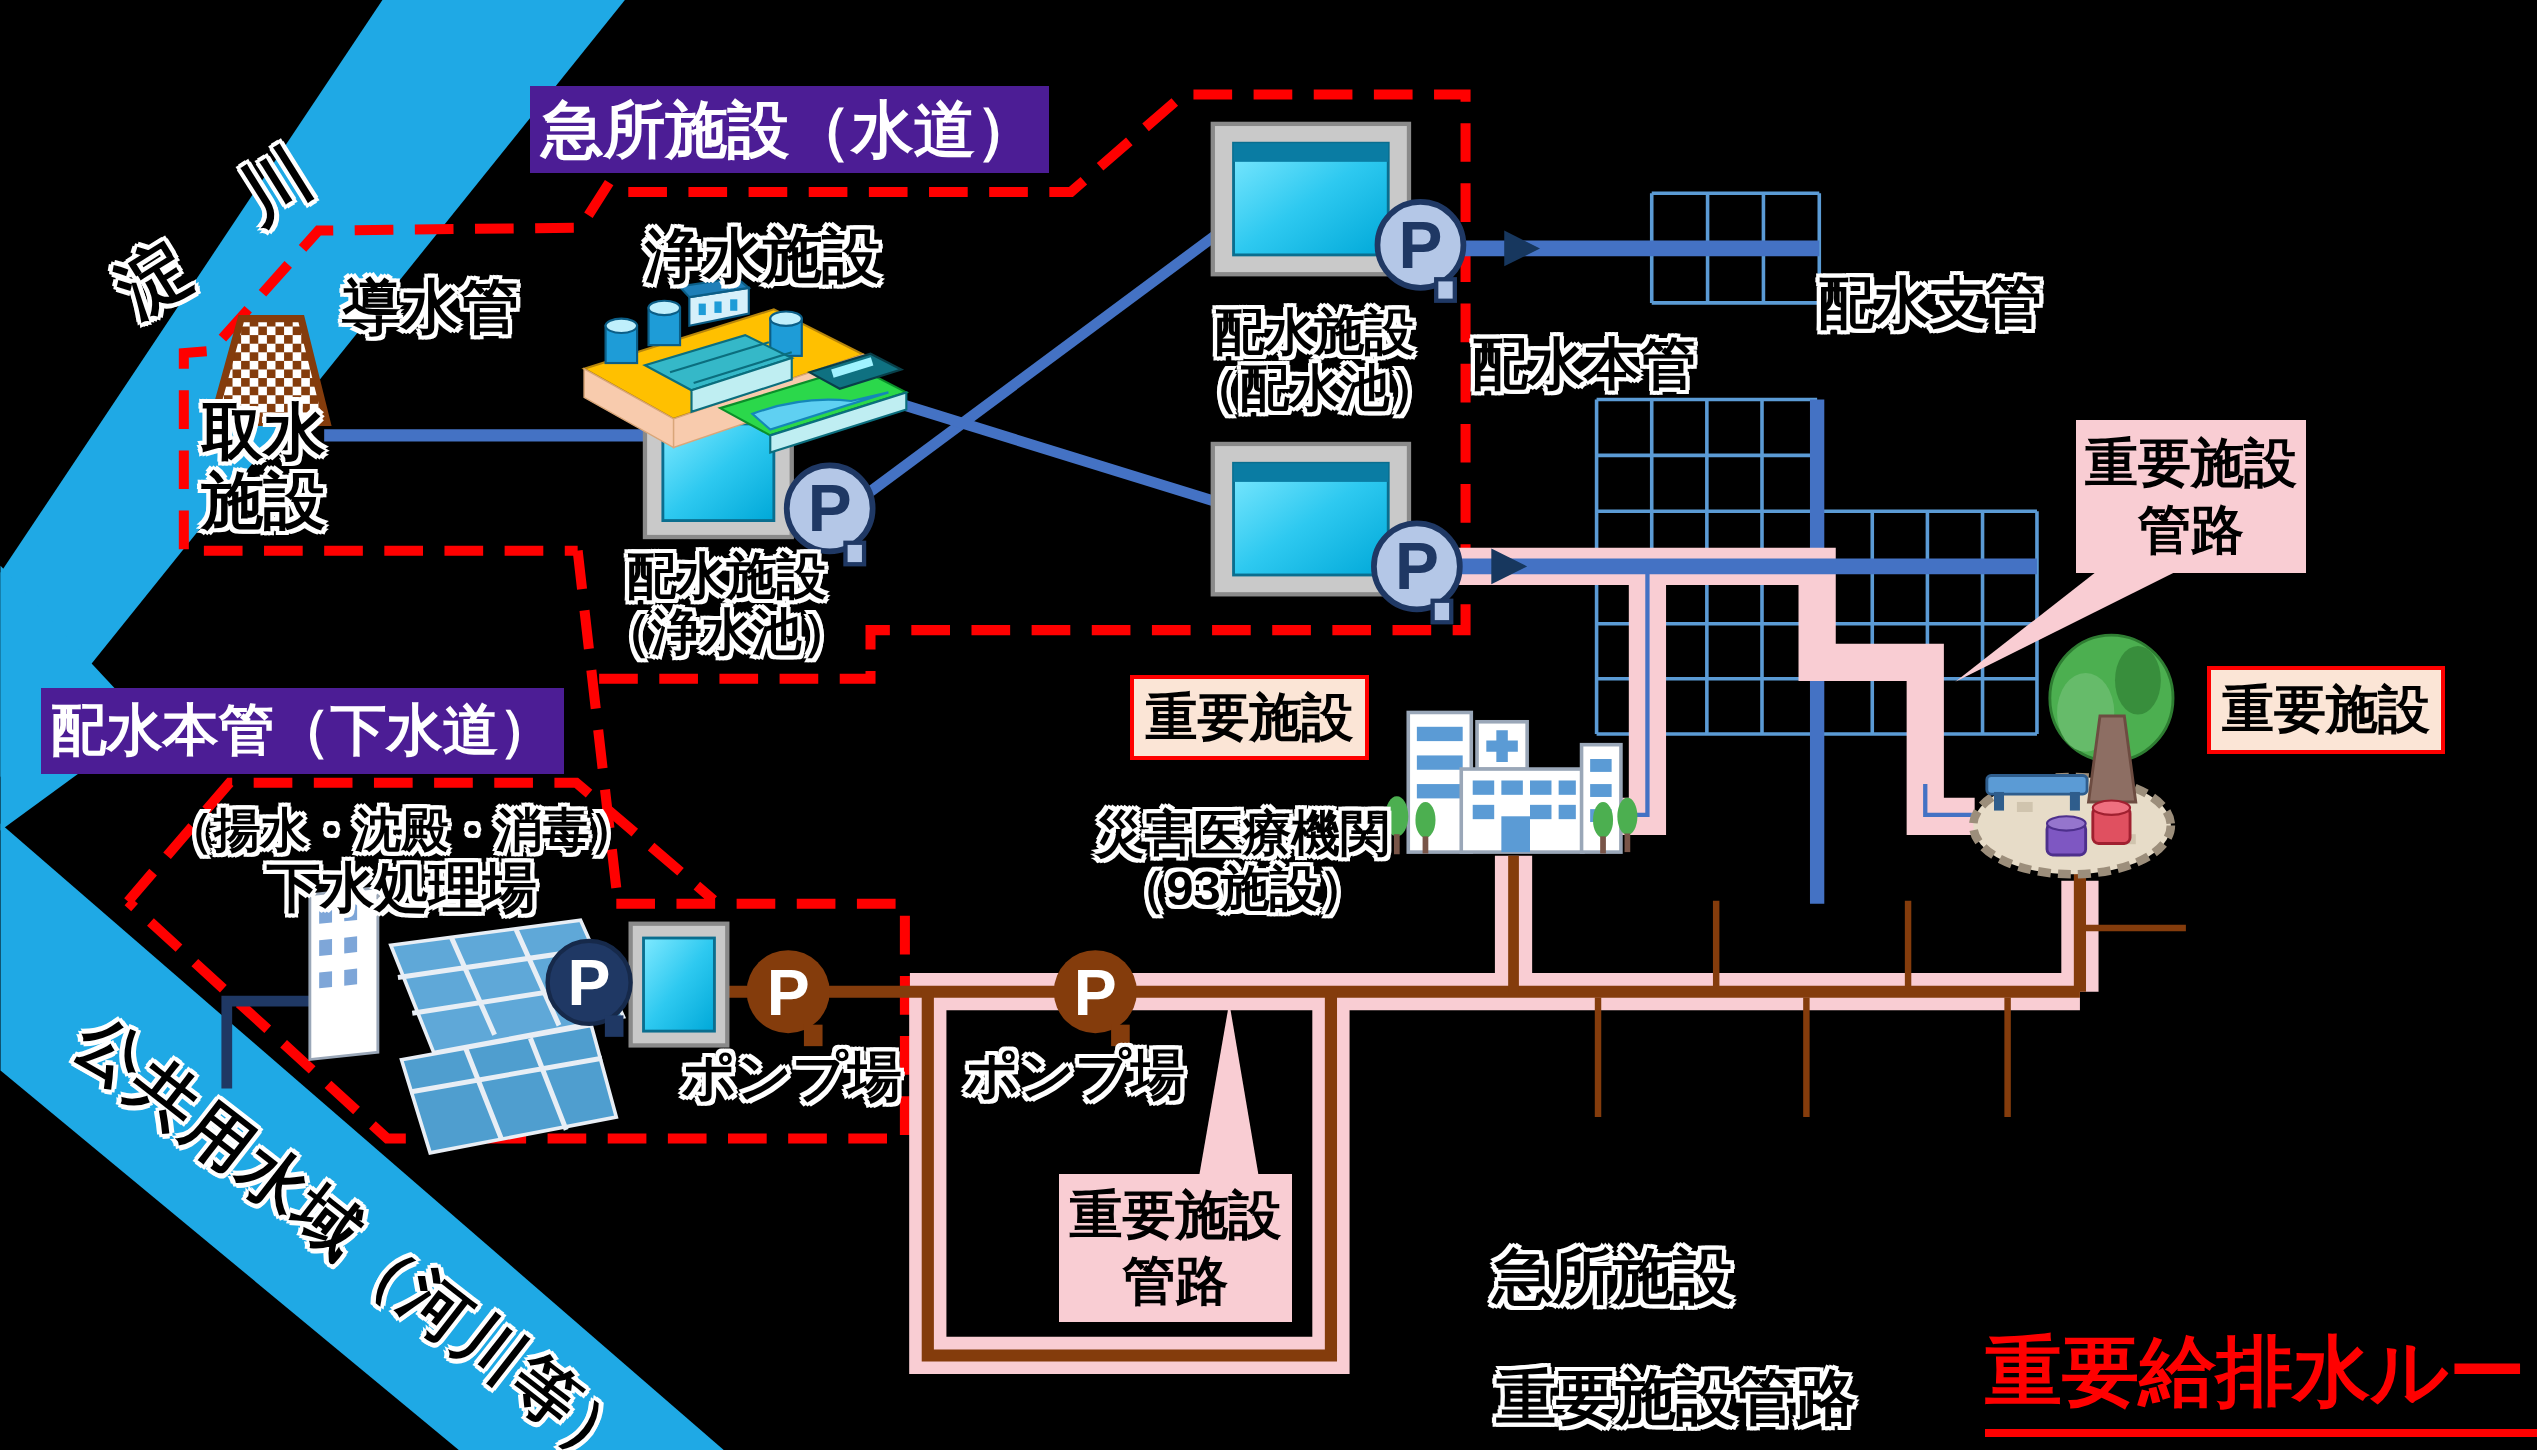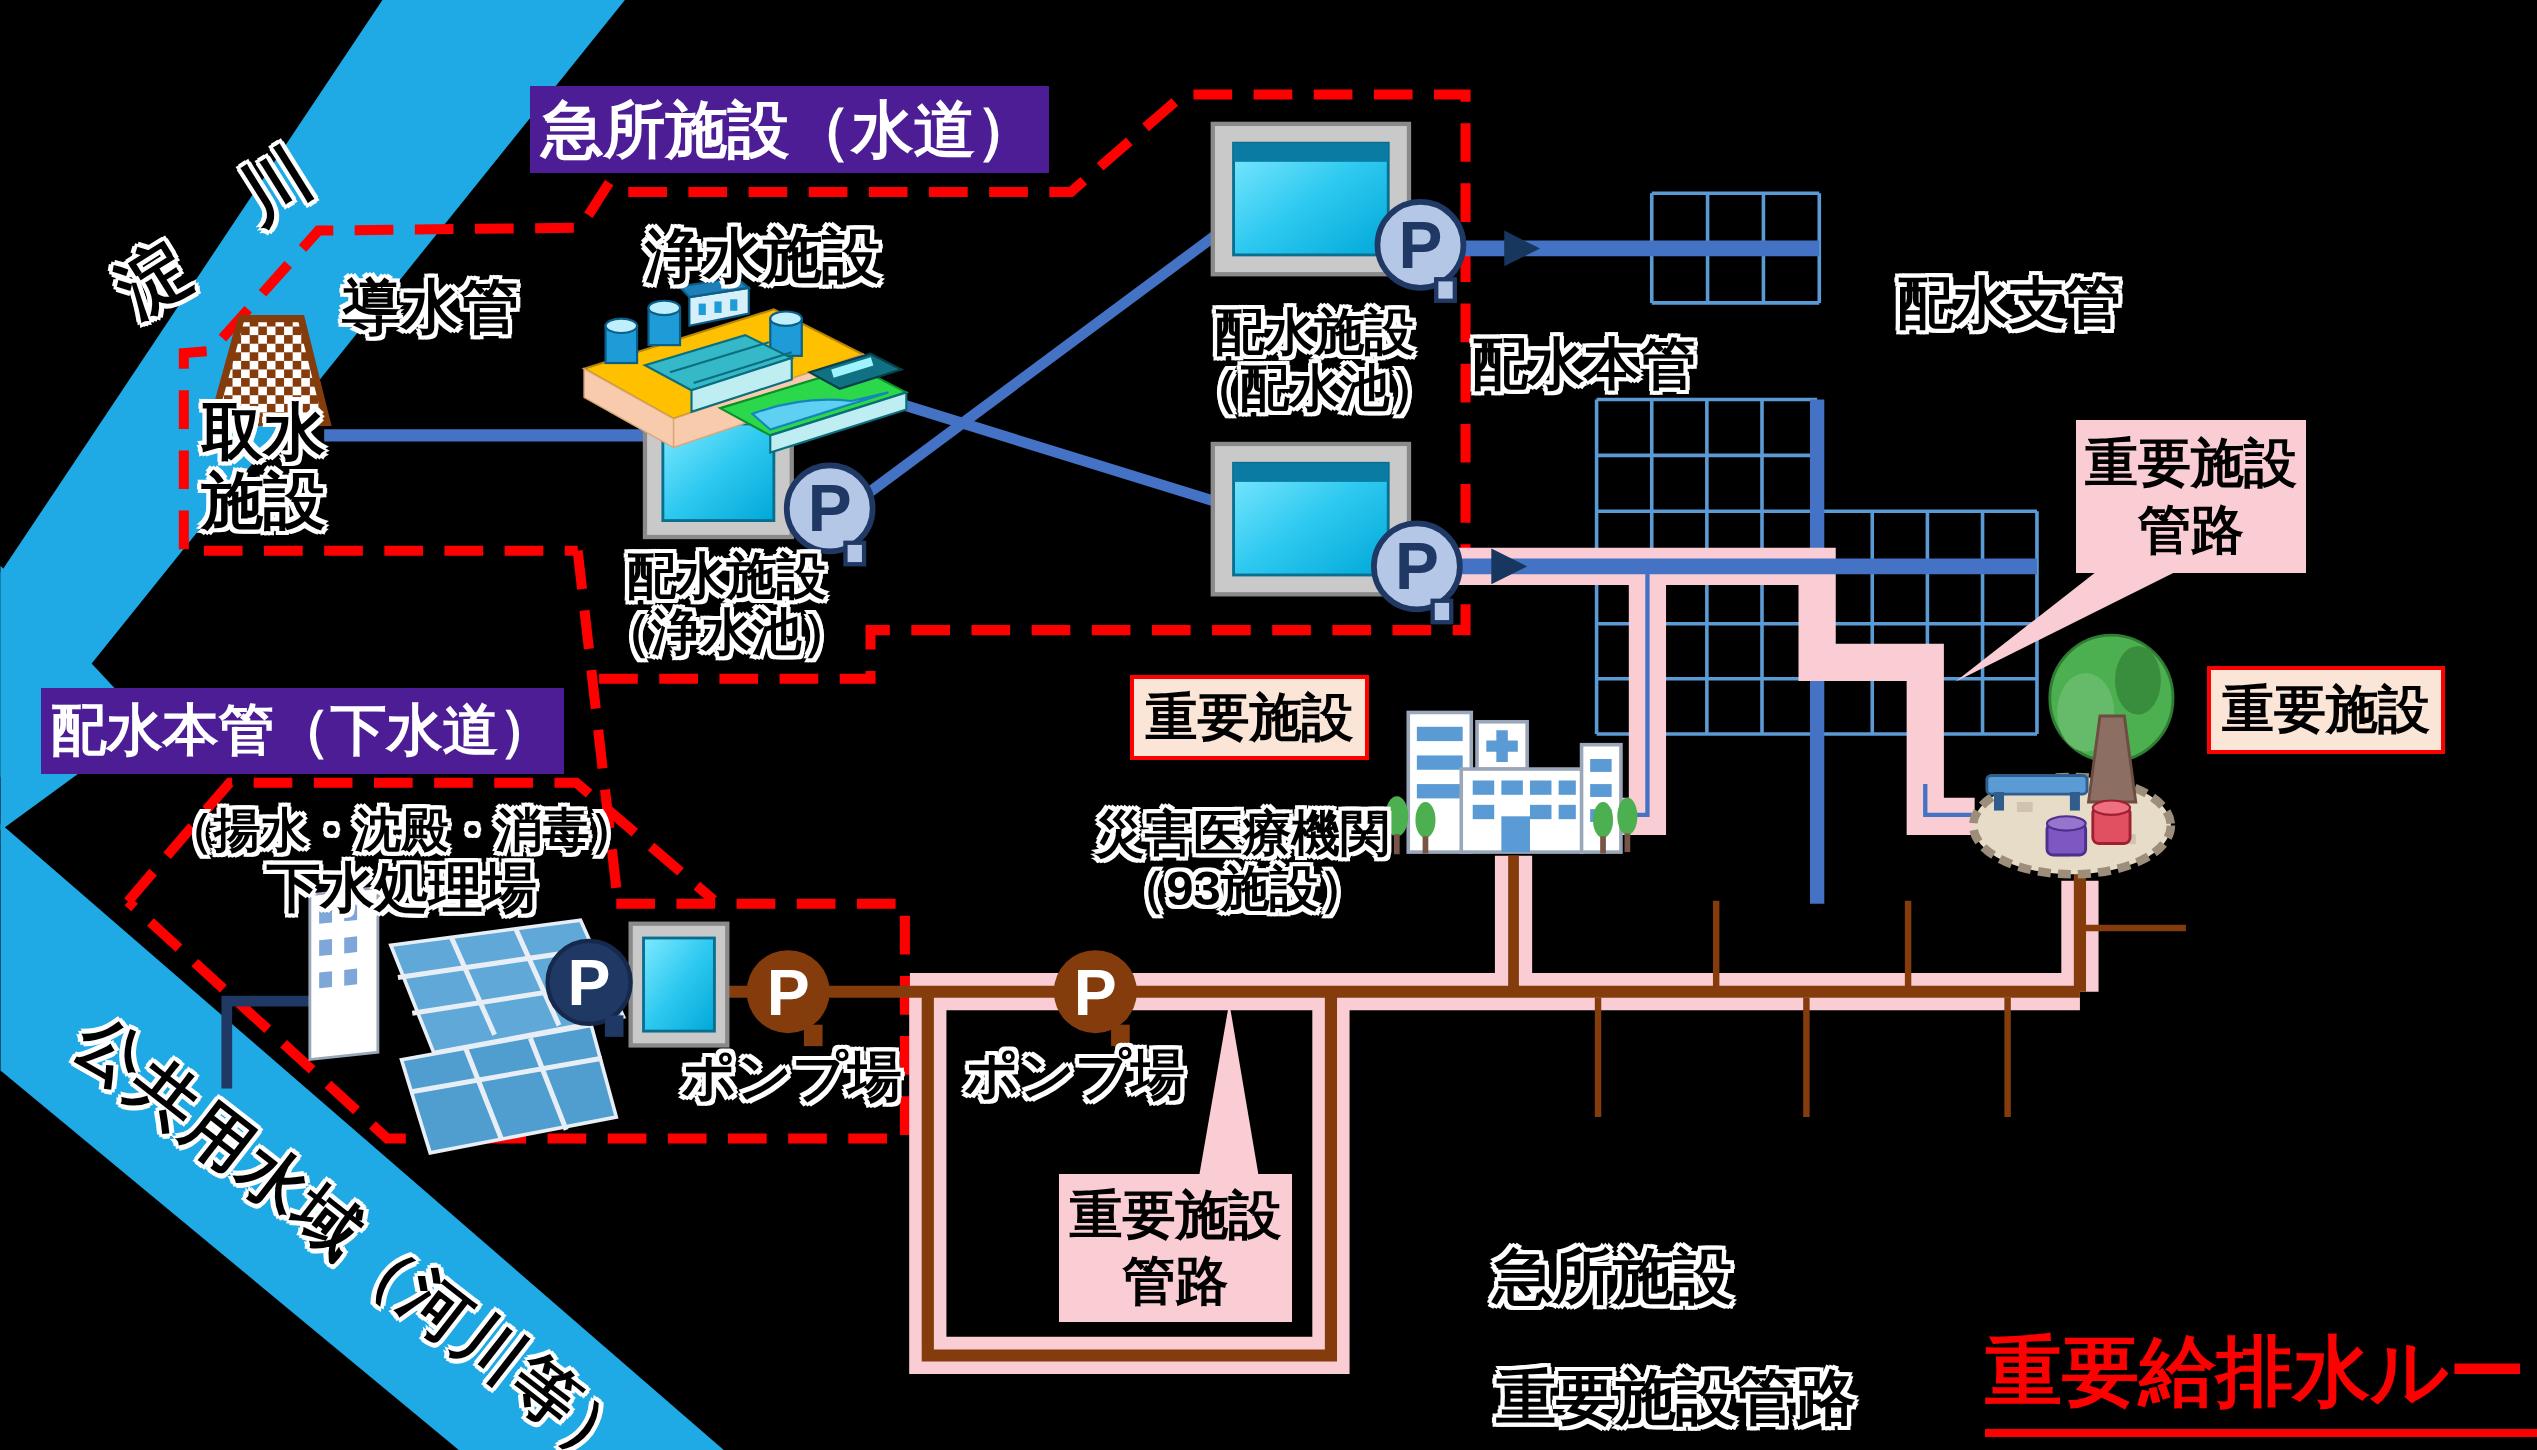--- a/index.html
+++ b/index.html
@@ -272,21 +272,21 @@
 <div class="lbl" style="left:645px;top:223px;font-size:59px;">浄水施設</div>
 <div class="lbl ctr" style="left:587px;top:548px;width:279px;font-size:50px;">
   <div>配水施設</div>
       <div>（浄水池）</div>
 </div>
 <div class="lbl ctr" style="left:1189px;top:304px;width:251px;font-size:50px;">
   <div>配水施設</div>
       <div>（配水池）</div>
 </div>
 <div class="lbl" style="left:1472px;top:333px;font-size:56px;">配水本管</div>
-<div class="lbl" style="left:1897px;top:272px;font-size:56px;">配水支管</div>
+<div class="lbl" style="left:1818px;top:272px;font-size:56px;">配水支管</div>
 
 <div class="lbl ctr" style="left:165px;top:804px;width:473px;font-size:54px;">
   <div style="font-size:47px;">（揚水・沈殿・消毒）</div>
   <div>下水処理場</div>
 </div>
 <div class="lbl ctr" style="left:677px;top:1046px;width:229px;font-size:54px;">ポンプ場</div>
 <div class="lbl ctr" style="left:960px;top:1044px;width:229px;font-size:54px;">ポンプ場</div>
 
 <div class="peachbox" style="left:1130px;top:675px;width:231px;height:77px;font-size:52px;">
   <span>重要施設</span>

